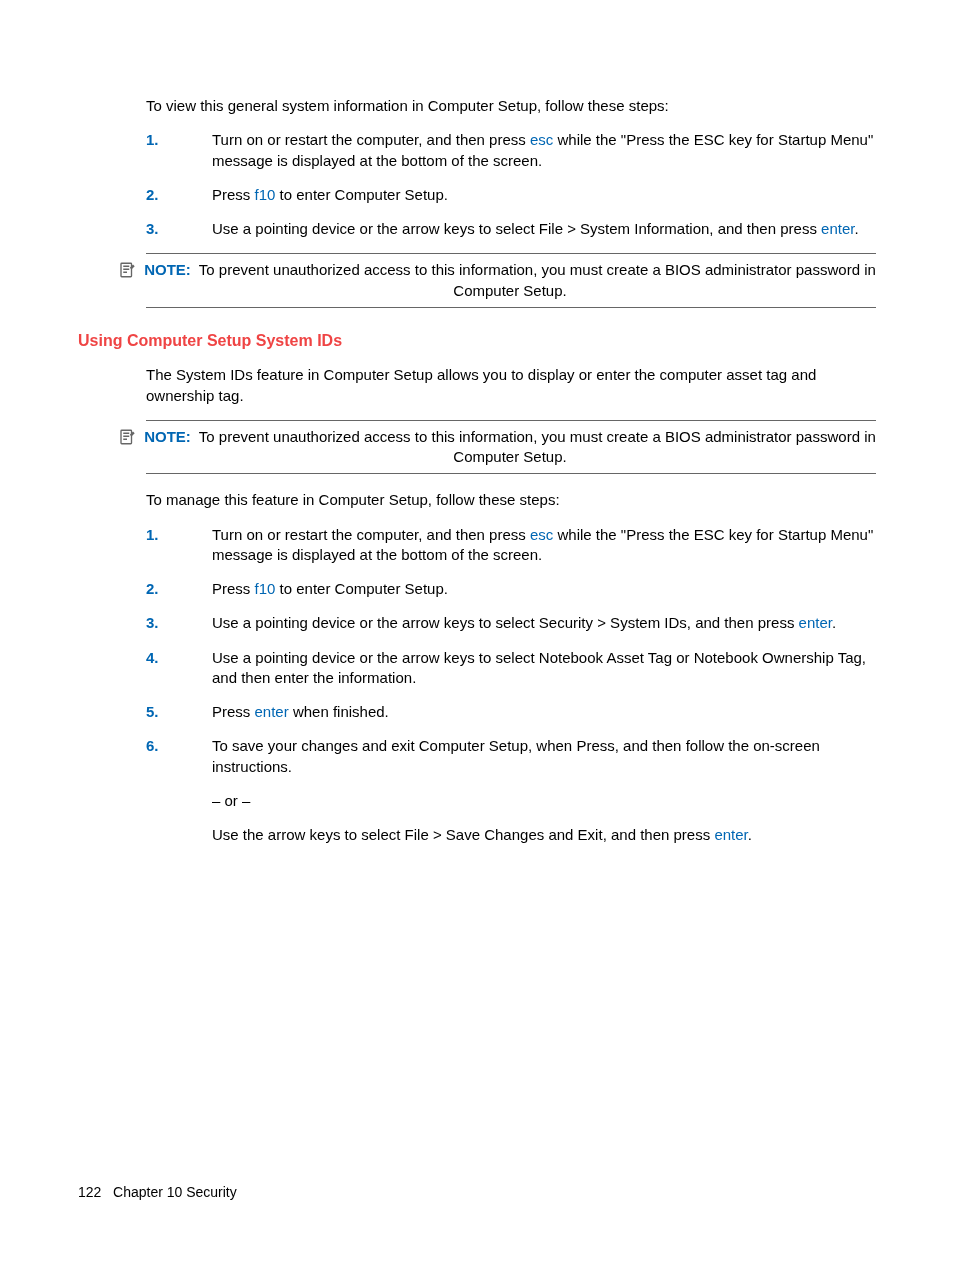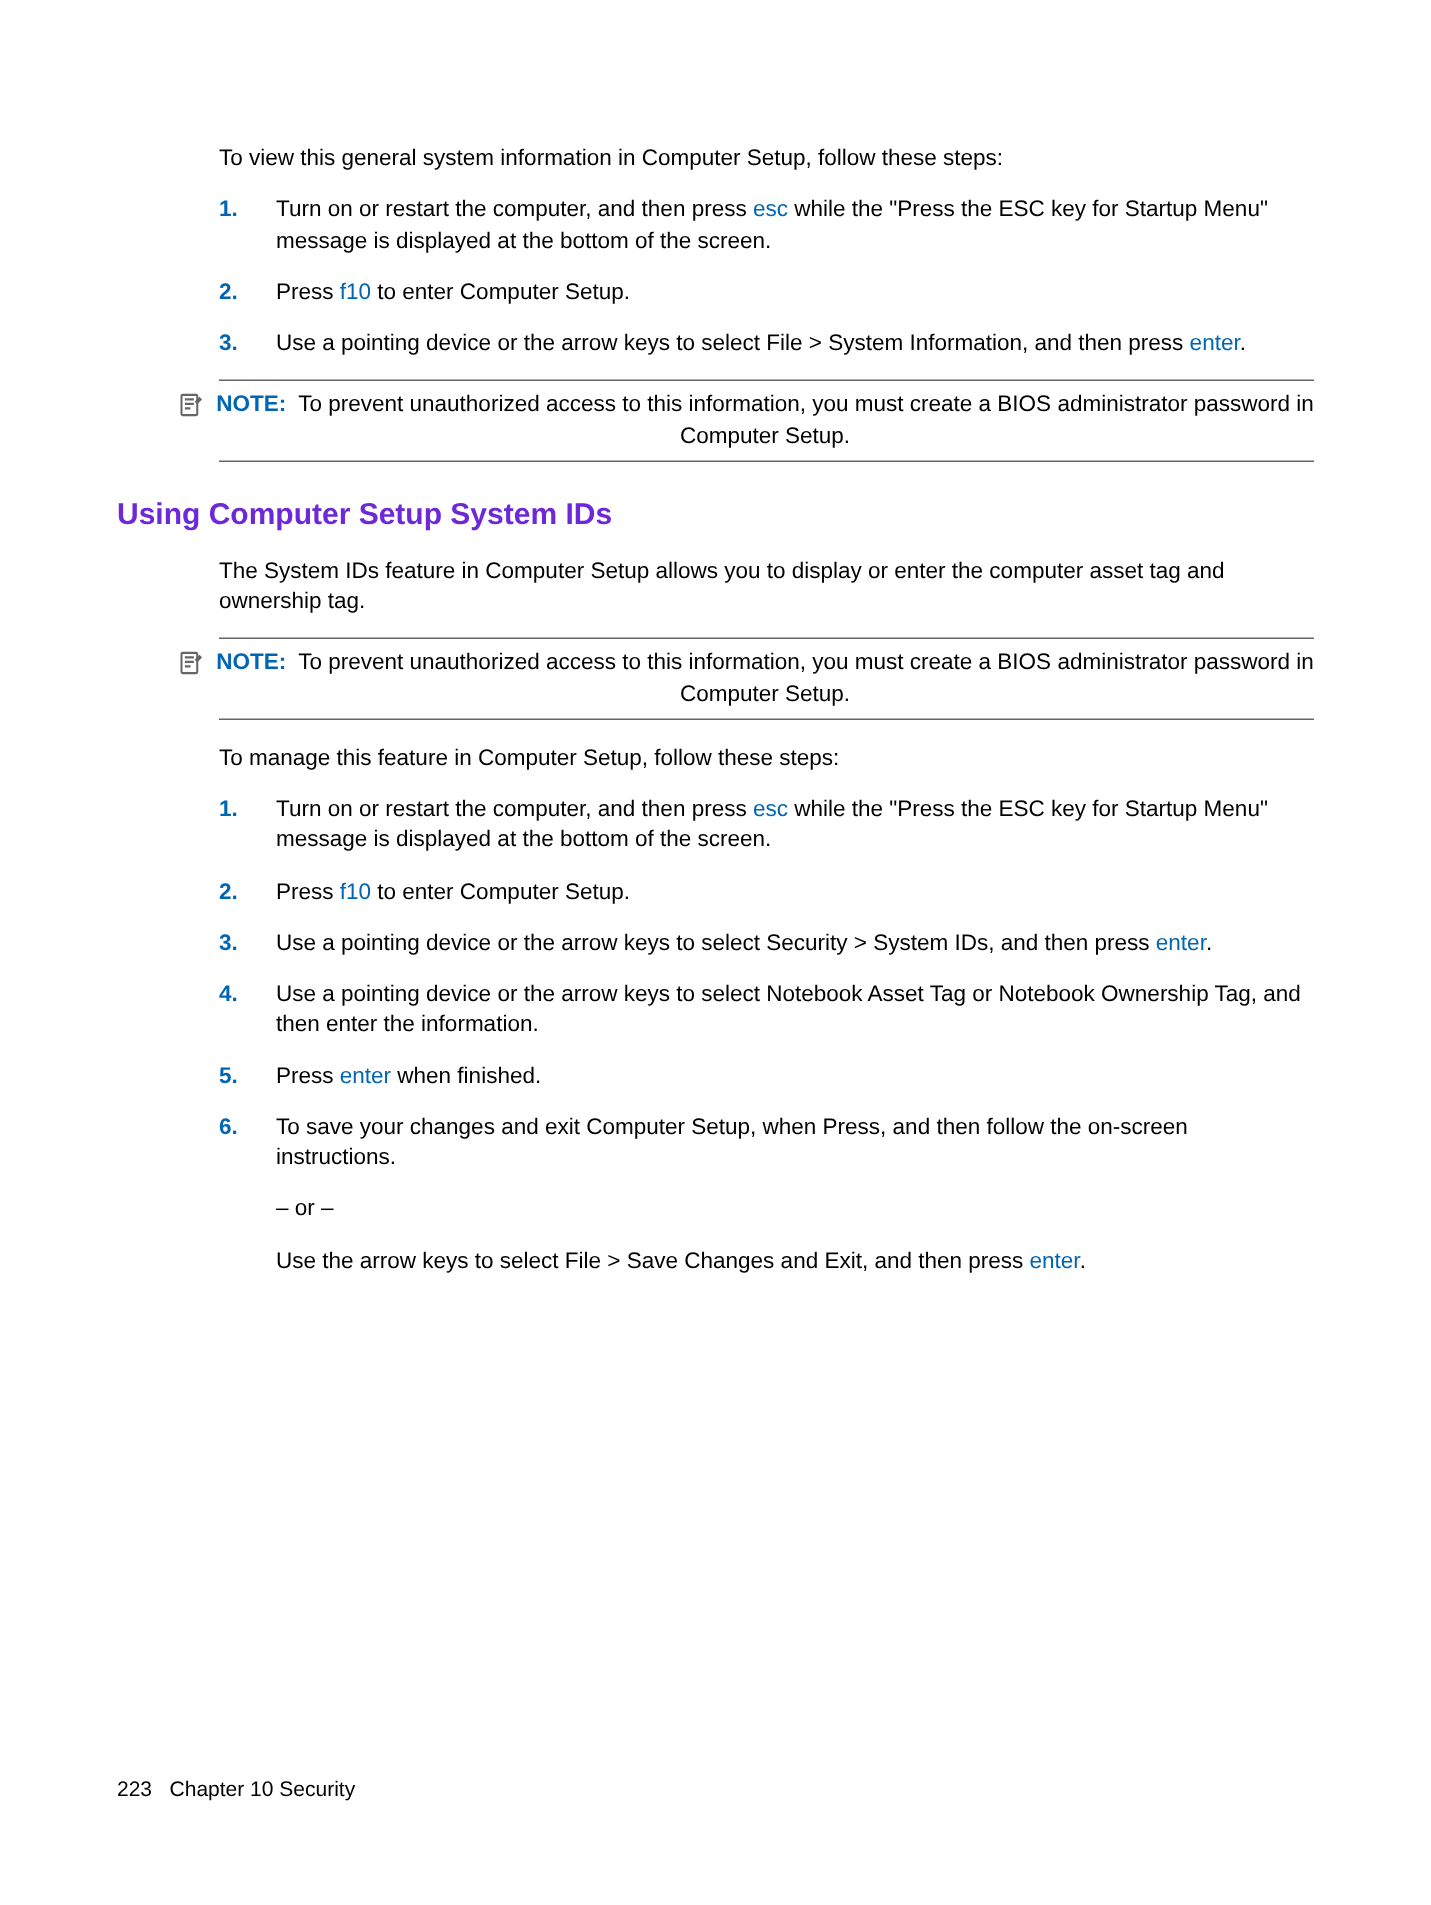--- a/index.html
+++ b/index.html
@@ -33,20 +33,21 @@
     margin-bottom: 14px;
   }
   .step-num {
     color: #0066b3;
     font-weight: bold;
     width: 38px;
     flex-shrink: 0;
   }
   .step-body {
     flex: 1;
+    margin-left: 28px;
   }
   .keycap {
     color: #0066b3;
   }
   .bold {
     font-weight: normal;
   }
   .sub-para {
     margin: 14px 0 0 0;
   }
@@ -74,22 +75,22 @@
   .note-text {
     flex: 1;
     text-align: center;
   }
   .note-label {
     color: #0066b3;
     font-weight: bold;
     margin-right: 8px;
   }
   h2.section-heading {
-    color: #6d28d9;
-    font-size: 20px;
+    color: #ef4444;
+    font-size: 16px;
     font-weight: bold;
     margin: 22px 0 14px 0;
   }
   .footer {
     position: absolute;
     left: 78px;
     bottom: 68px;
     font-size: 14px;
   }
 </style>
@@ -177,14 +178,14 @@
           <div class="sub-para"><span>Use the arrow keys to select </span><span class="bold">File &gt; Save Changes and Exit</span><span>, and then press </span><span class="keycap">enter</span><span>.</span></div>
         </span>
       </li>
     </ol>
 
   </div>
 
 </div>
 
 <div class="footer">
-  <span>223</span>&nbsp;&nbsp;&nbsp;<span>Chapter 10   Security</span>
+  <span>122</span>&nbsp;&nbsp;&nbsp;<span>Chapter 10   Security</span>
 </div>
 
 </body></html>

